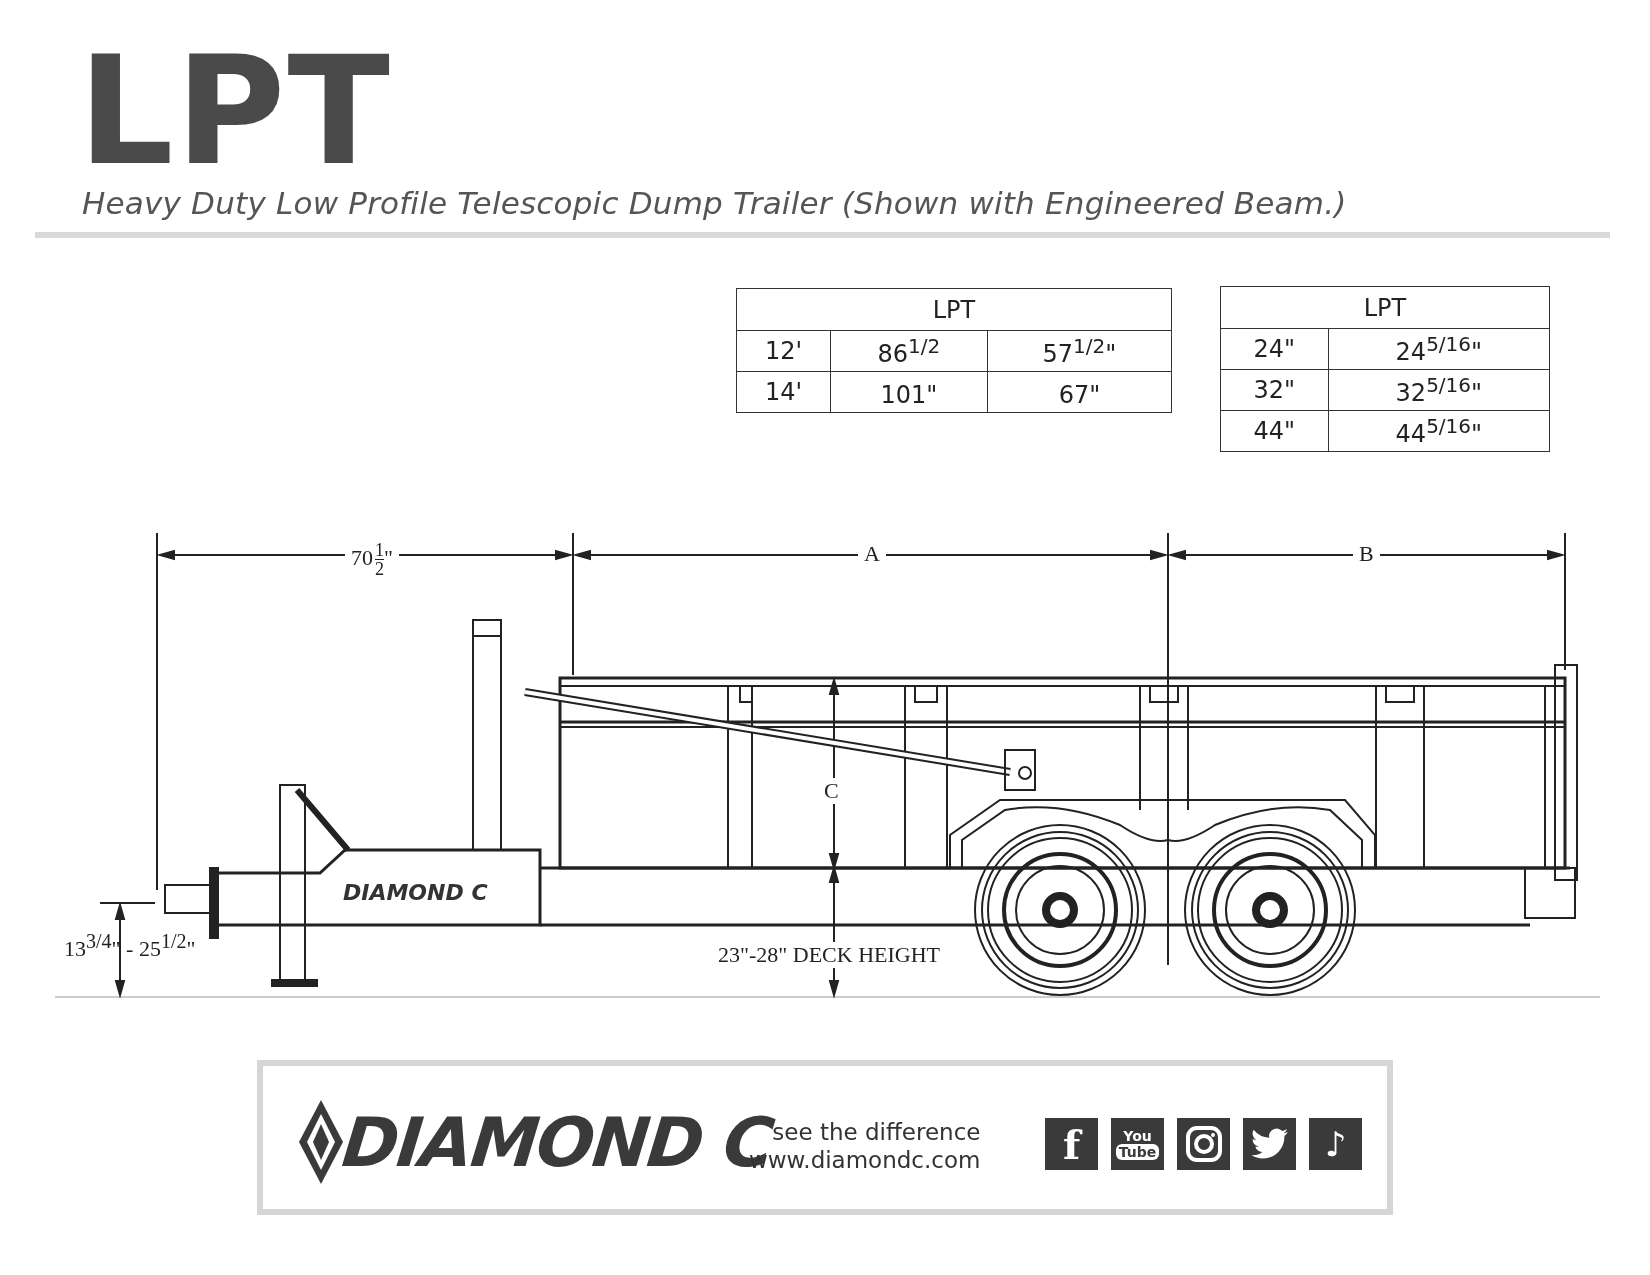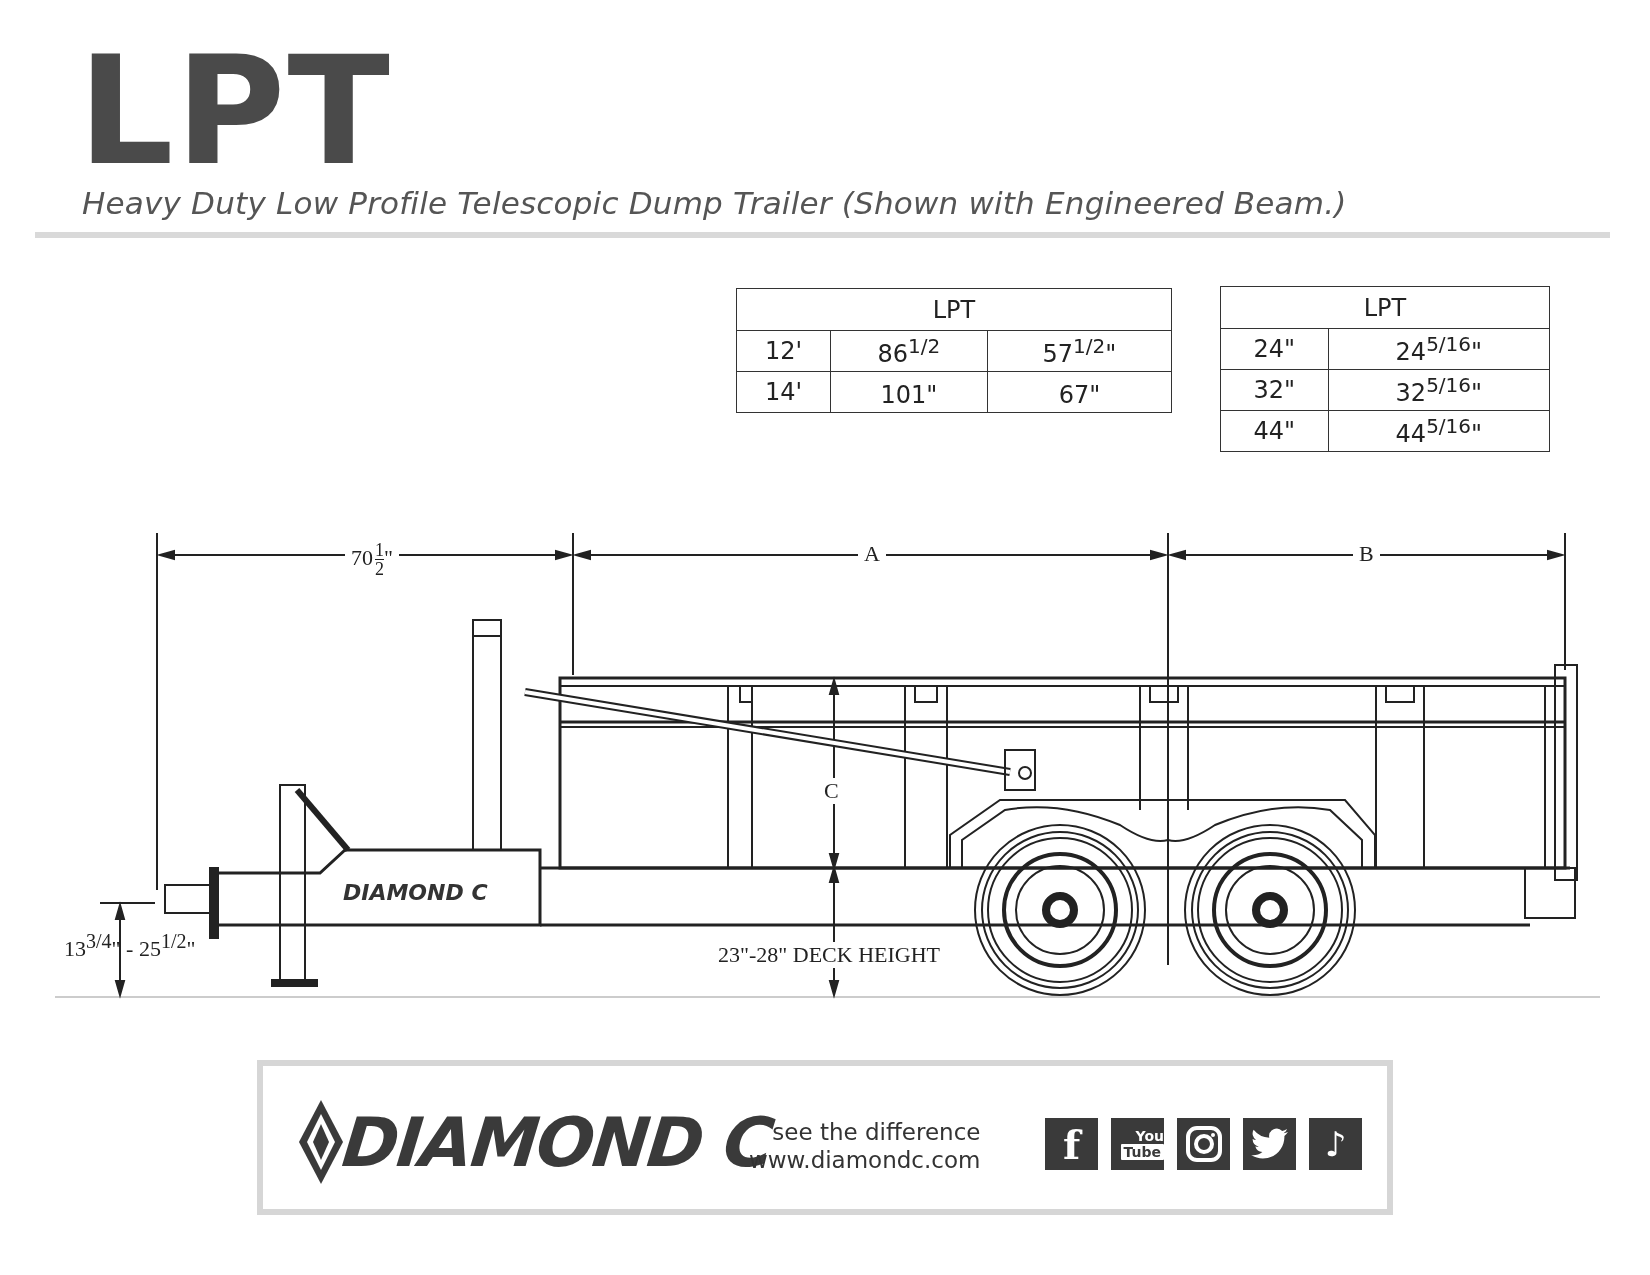--- a/index.html
+++ b/index.html
@@ -174,23 +174,23 @@
       <path d="M22 24 L30 42 L22 60 L14 42 Z" fill="#3a3a3a"></path>
     </svg>
     <span class="brand-text">DIAMOND C</span>
   </div>
   <div class="tagline">
     <div>see the difference</div>
     <div>www.diamondc.com</div>
   </div>
   <div class="social">
     <div class="ico" style="font-size:40px;font-family:'DejaVu Serif',serif;">f</div>
-    <div class="ico" style="flex-direction:column;font-size:14px;line-height:16px;align-items:flex-end;">
+    <div class="ico" style="flex-direction:column;font-size:14px;line-height:16px;">
       <span>You</span>
-        <span style="background:#fff;color:#3a3a3a;border-radius:1px;padding:0 3px;">Tube</span>
+        <span style="background:#fff;color:#3a3a3a;border-radius:6px;padding:0 3px;">Tube</span>
     </div>
     <div class="ico">
       <svg width="40" height="40" viewBox="0 0 40 40">
           <rect x="4" y="4" width="32" height="32" rx="9" stroke="#fff" stroke-width="4" fill="none"></rect>
           <circle cx="20" cy="20" r="8" stroke="#fff" stroke-width="4" fill="none"></circle>
           <circle cx="29" cy="11" r="2" fill="#fff"></circle>
         </svg>
     </div>
     <div class="ico">
       <svg width="38" height="32" viewBox="0 0 38 32">

